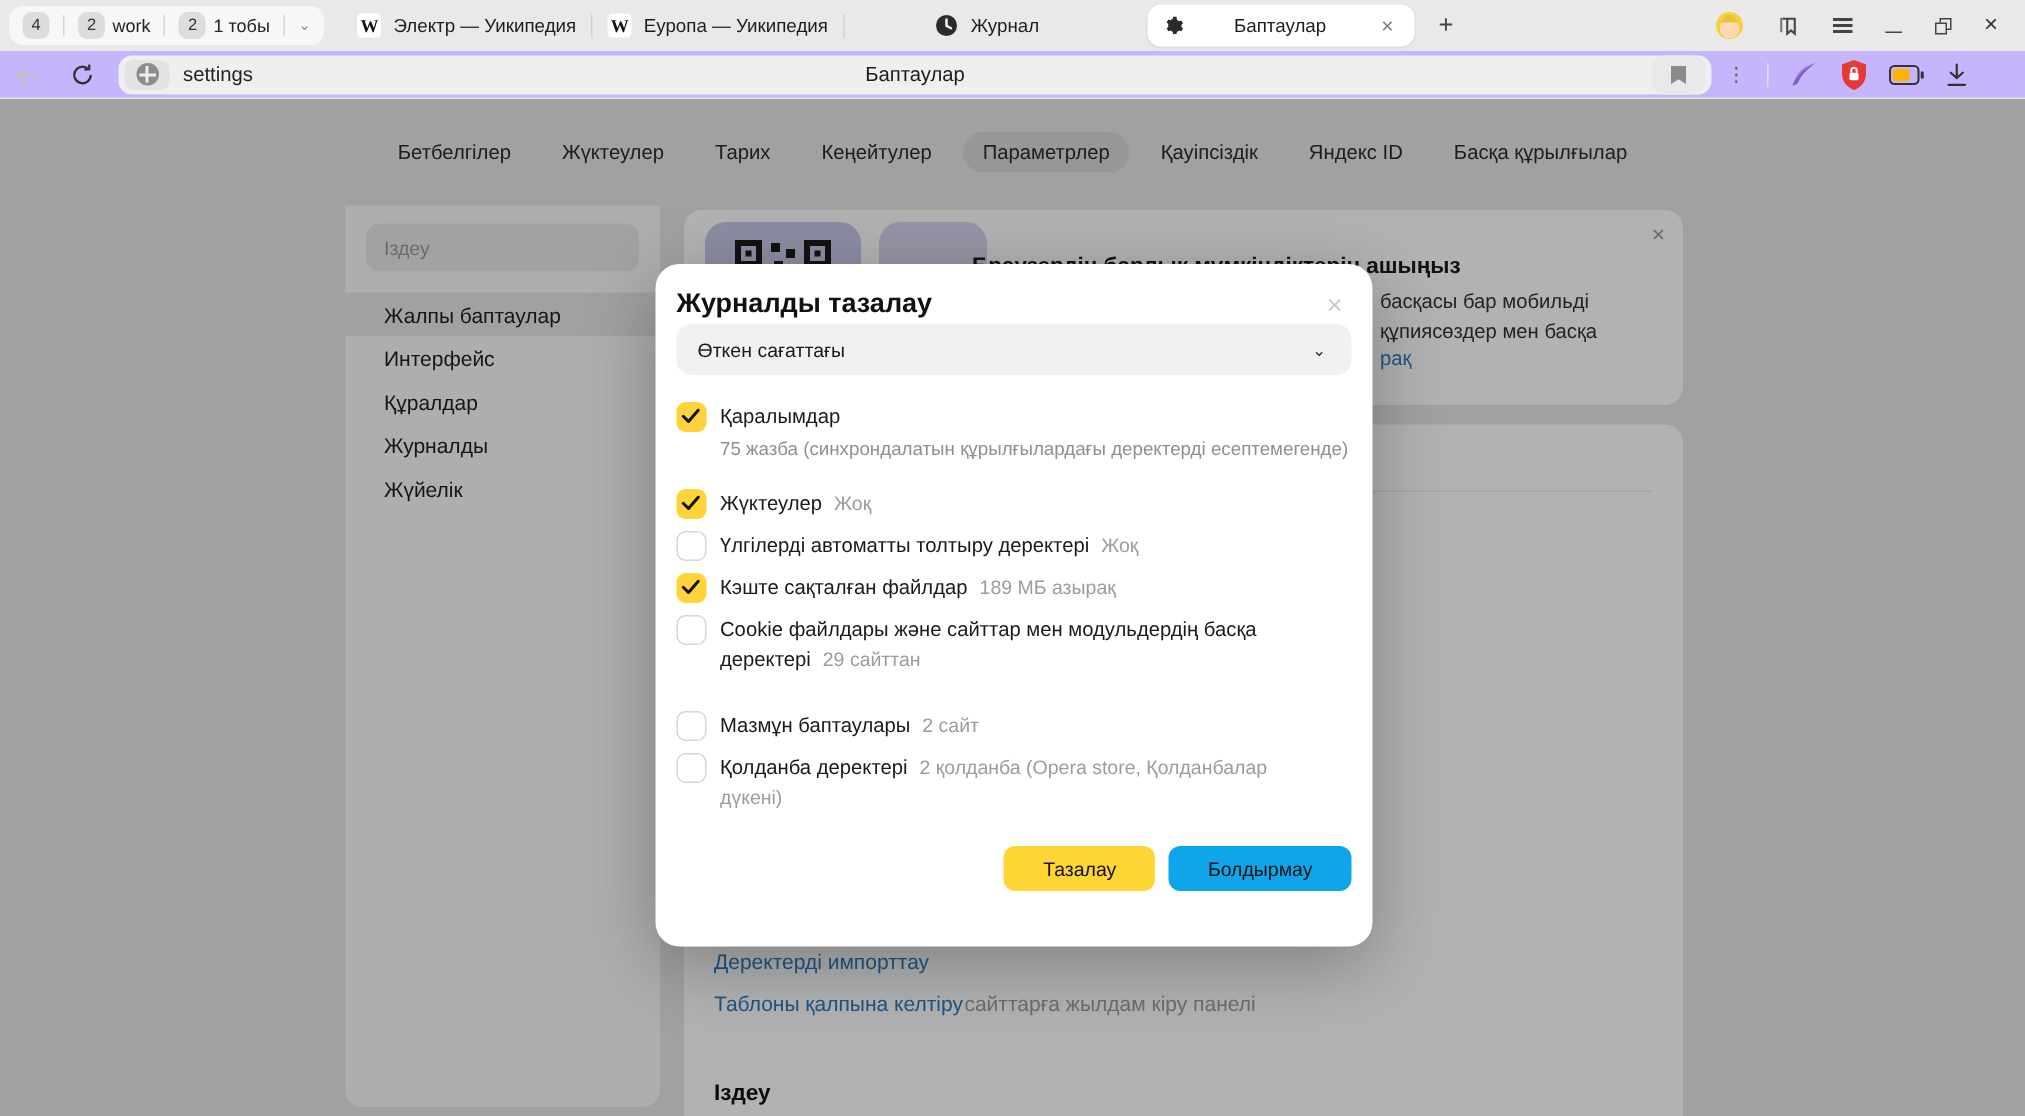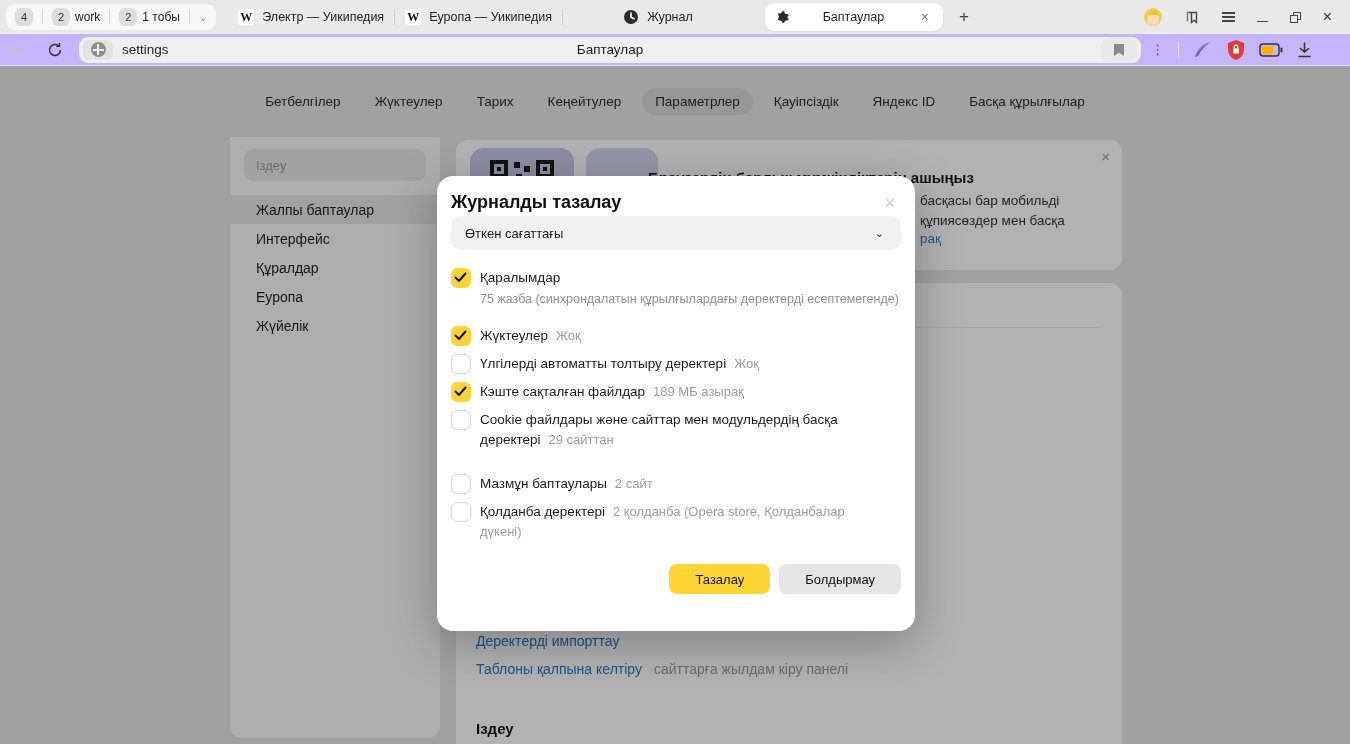--- a/index.html
+++ b/index.html
@@ -69,21 +69,21 @@
   .phone::after { content:""; position:absolute; left:8px; top:8px; width:30px; height:12px; border-radius:4px; background:#b9b9e8; }
   .banner-title { position:absolute; left:192px; top:29px; font-size:15px; font-weight:bold; color:#1a1a1a; }
   .banner-line1 { position:absolute; left:464px; top:53px; font-size:13.5px; color:#333; }
   .banner-line2 { position:absolute; left:464px; top:73px; font-size:13.5px; color:#333; }
   .banner-link { position:absolute; left:464px; top:91px; font-size:13.5px; color:#2b7bc0; }
   .banner-close { position:absolute; right:12px; top:8px; color:#9a9a9a; font-size:15px; }
   .card2 { left:456px; top:217px; width:666px; height:560px; }
   .card2-div { position:absolute; left:20px; right:20px; top:44px; height:1px; background:#ececec; }
   .bg-link1 { position:absolute; left:20px; top:350px; font-size:14px; color:#2b7bc0; }
   .bg-link2 { position:absolute; left:20px; top:378px; font-size:14px; color:#2b7bc0; }
-  .bg-link2 .note { color:#9d9d9d; margin-left:12px; }
+  .bg-link2 .note { color:#9d9d9d; margin-left:1px; }
   .bg-heading { position:absolute; left:20px; top:437px; font-size:15px; font-weight:bold; color:#111; }
 
   .dim { position:absolute; left:0; top:66px; width:1350px; height:678px; background:rgba(0,0,0,0.30); z-index:50; }
 
   
   .modal { position:absolute; left:437px; top:176px; width:478px; height:455px; background:#fff; border-radius:16px; z-index:100; box-shadow:0 12px 48px rgba(0,0,0,.28); padding:14px; }
   .modal-title { font-size:18px; font-weight:bold; color:#111; line-height:24px; }
   .modal-close { position:absolute; right:16px; top:14px; color:#c9c9c9; font-size:18px; line-height:1; padding:4px; }
   .range-select { margin-top:2px; height:34px; background:#f1f1f1; border-radius:10px; display:flex; align-items:center; padding:0 14px; font-size:13px; font-weight:500; color:#1a1a1a; }
   .range-select .chev { margin-left:auto; color:#333; font-size:11px; }
@@ -93,21 +93,21 @@
   .cb.on { background:#ffd43b; }
   .cb.off { background:#fff; border:1.5px solid #d6d6d6; }
   .cb.on svg { position:absolute; left:3px; top:4px; }
   .row-text { font-size:13.5px; color:#1a1a1a; line-height:20px; max-width:392px; }
   .meta { color:#9c9c9c; font-size:13px; margin-left:8px; }
   .sub { font-size:12.5px; color:#8f8f8f; line-height:18px; margin:2px 0 0 29px; }
   .g18 { height:18px; } .g8 { height:8px; } .g24 { height:24px; }
   .btnrow { margin-top:22px; display:flex; justify-content:flex-end; gap:9px; }
   .btn { height:30px; border:none; border-radius:8px; font-size:13px; font-family:inherit; color:#111; padding:0 26px; }
   .btn.primary { background:#fdd535; }
-  .btn.secondary { background:#e5e5e5; }
+  .btn.secondary { background:#0ea5e9; }
 
   svg { display:block; }
 </style>
 </head>
 <body>
 
 <div class="screen">
 
   <div class="tabbar">
     <div class="tabgroups">
@@ -248,21 +248,21 @@
       <span class="nav-item">Яндекс ID</span>
       <span class="nav-item">Басқа құрылғылар</span>
     </div>
 
     <div class="sidebar">
       <div class="search-box">Іздеу</div>
       <div class="side-list">
         <div class="side-item selected">Жалпы баптаулар</div>
         <div class="side-item">Интерфейс</div>
         <div class="side-item">Құралдар</div>
-        <div class="side-item">Еуропа</div>
+        <div class="side-item">Журналды</div>
         <div class="side-item">Жүйелік</div>
       </div>
     </div>
 
     <div class="card banner-card">
       <div class="tile1">
         <svg class="qr" viewBox="0 0 64 64">
           <rect width="64" height="64" fill="none"></rect>
           <g fill="#1b1b1b">
             <rect x="0" y="0" width="18" height="18"></rect>

